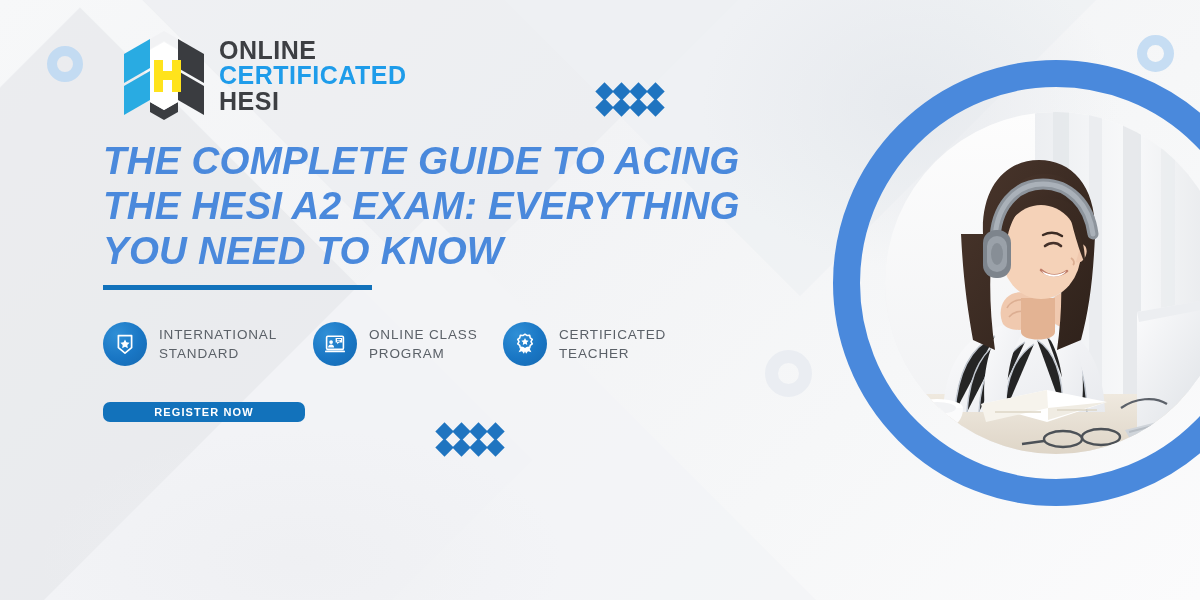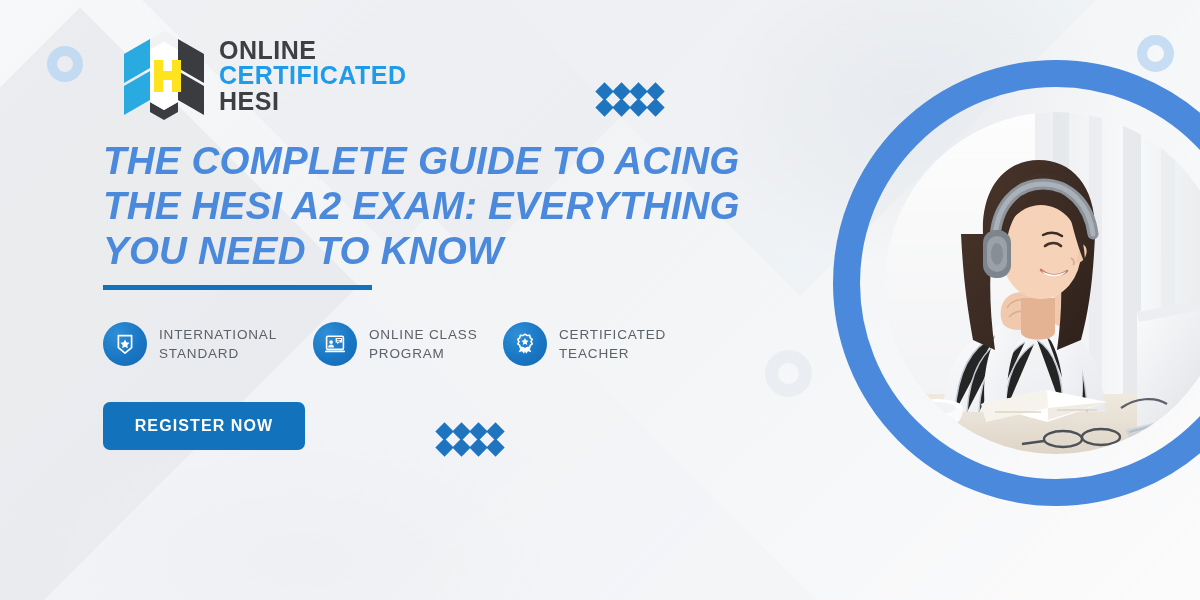--- a/index.html
+++ b/index.html
@@ -190,27 +190,27 @@
     text-transform: uppercase;
     white-space: pre-line;
   }
 
   
   #register-btn {
     position: absolute;
     left: 103px;
     top: 402px;
     width: 202px;
-    height: 48px;
+    height: 20px;
     border: 0;
     border-radius: 7px;
     background: #1272bb;
     color: #ffffff;
     font-family: "Liberation Sans", sans-serif;
-    font-size: 16px;
+    font-size: 11px;
     font-weight: bold;
     letter-spacing: 1.1px;
     text-transform: uppercase;
     cursor: pointer;
   }
 
   
   #hero {
     position: absolute;
     left: 833px;

